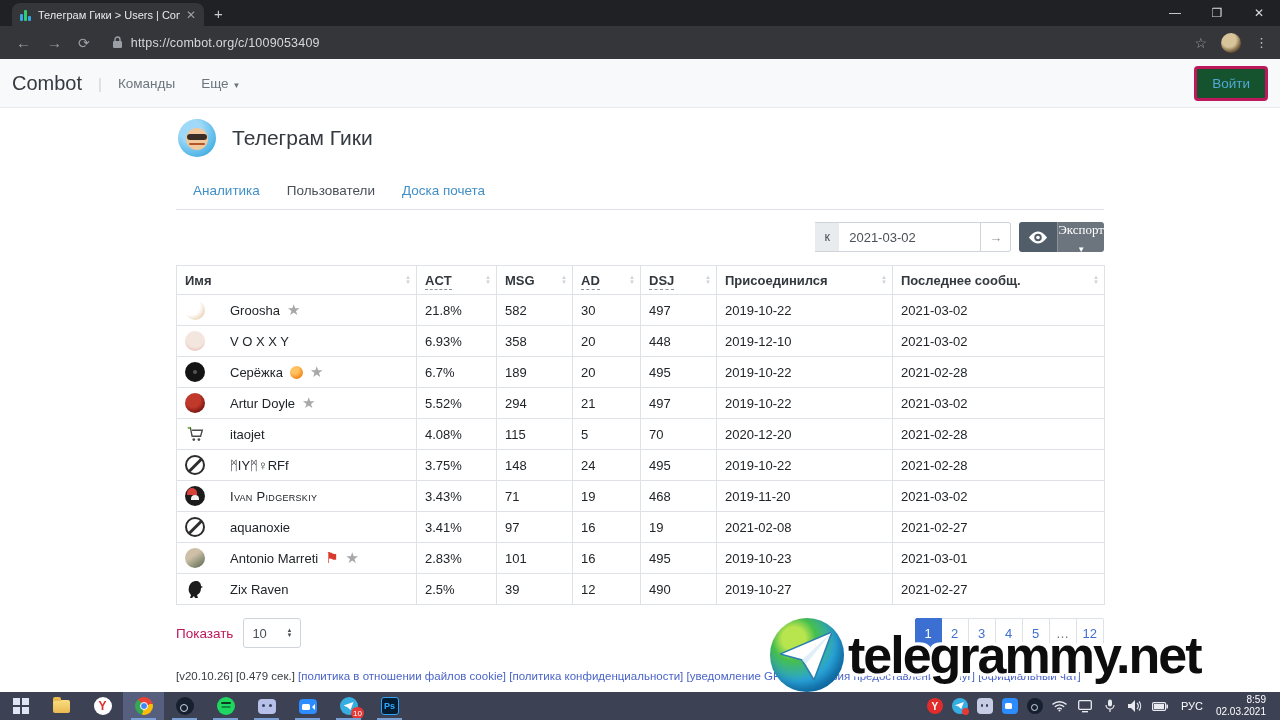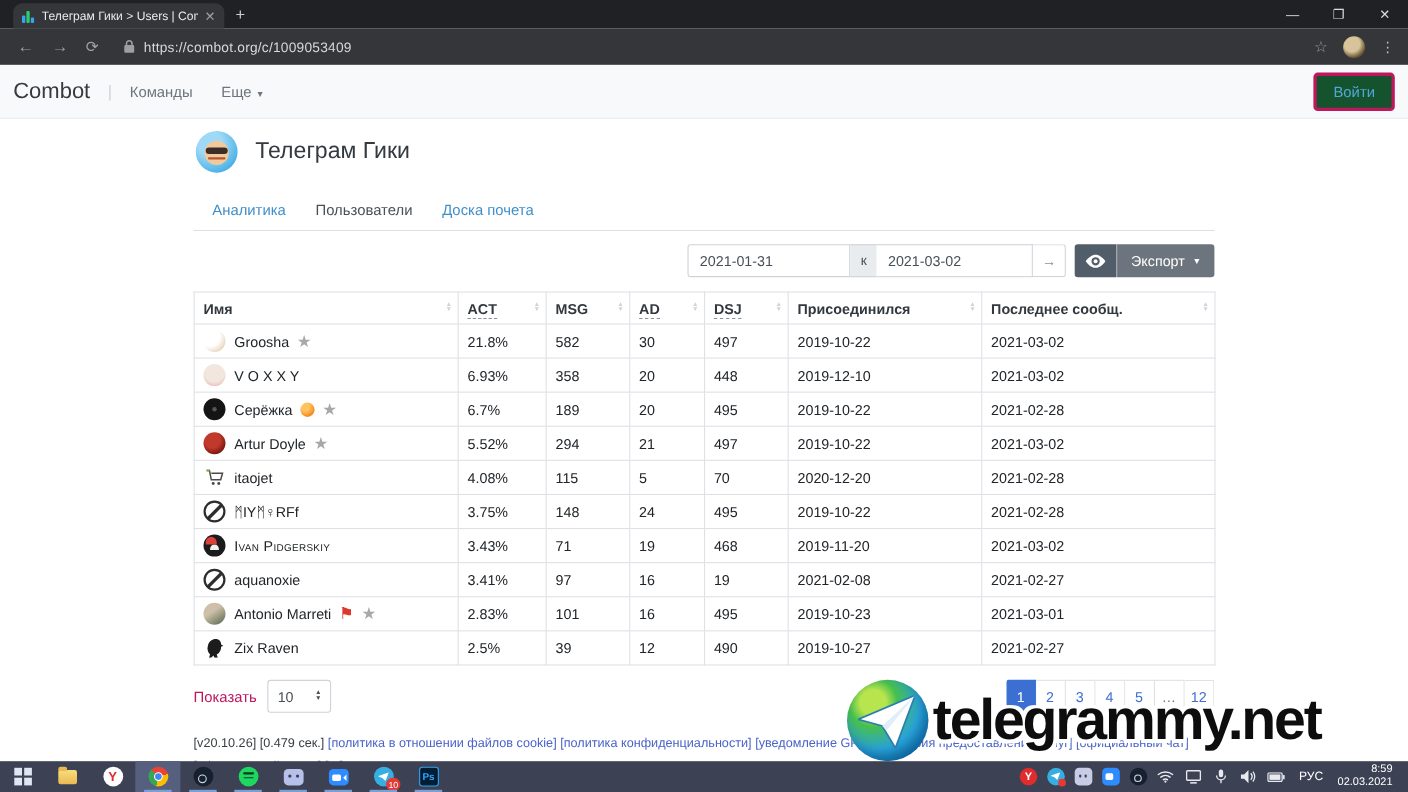--- a/index.html
+++ b/index.html
@@ -49,21 +49,21 @@
 
   .controls { margin-top:12px; display:flex; justify-content:flex-end; gap:8px; }
   .dategroup { display:flex; height:30px; }
   .dateinput { width:148px; border:1px solid #ced4da; background:#fff; color:#495057; font-size:13px; display:flex; align-items:center; padding:0 10px; }
   .dateinput.first { border-radius:3px 0 0 3px; }
   .datesep { width:24px; background:#e9ecef; border-top:1px solid #ced4da; border-bottom:1px solid #ced4da; color:#495057; font-size:12.5px; display:flex; align-items:center; justify-content:center; }
   .dateinput.second { width:142px; border-left:none; }
   .gobtn { width:30px; border:1px solid #ced4da; border-left:none; background:#fff; color:#8a9199; border-radius:0 3px 3px 0; display:flex; align-items:center; justify-content:center; font-size:13px; cursor:pointer; }
   .exportgroup { display:flex; height:30px; }
   .eyebtn { width:38px; background:#515d68; border-radius:3px 0 0 3px; display:flex; align-items:center; justify-content:center; cursor:pointer; }
-  .exportbtn { background:#6c757d; color:#fff; font-size:13px; border:none; border-left:1px solid #808archive89; border-left:1px solid #8a9199; border-radius:0 3px 3px 0; padding:0 12px; display:flex; align-items:center; gap:7px; cursor:pointer; font-family:Liberation Sans, sans-serif; }
+  .exportbtn { background:#6c757d; color:#fff; font-size:13px; border:none; border-left:1px solid #808archive89; border-left:1px solid #8a9199; border-radius:0 3px 3px 0; padding:0 0; display:flex; align-items:center; gap:7px; cursor:pointer; font-family:Liberation Serif, serif;flex-direction:column; }
   .exportbtn .caret { font-size:8px; }
 
   
   table { margin-top:13px; border-collapse:collapse; width:928px; table-layout:fixed; font-size:13px; color:#212529; }
   th,td { border:1px solid #dee2e6; padding:5px 8px; text-align:left; font-weight:normal; height:29px; }
   th { font-weight:bold; color:#32383e; position:relative; padding-right:18px; }
   th .dashed { border-bottom:1px dashed #8a9199; padding-bottom:1px;margin-top:25px; }
   .sort { position:absolute; right:5px; top:50%; transform:translateY(-50%); display:flex; flex-direction:column; font-size:6px; line-height:5px; color:#cdd3d9; }
   .namecell { display:flex; align-items:center; }
   .av { width:20px; height:20px; border-radius:50%; margin-right:8px; flex:none; position:relative; }
@@ -71,21 +71,21 @@
   .av-granny { background:radial-gradient(circle at 50% 35%,#f3e6de 0 55%,#e5a9a2); }
   .av-black-circle { background:#141414; }
   .av-black-circle::after { content:""; position:absolute; left:8px; top:8px; width:4px; height:4px; border-radius:50%; background:#555; }
   .av-dark-red { background:radial-gradient(circle at 40% 35%,#c0392b 0 40%,#7a1410 75%,#3c0806); }
   .av-santa-cat { background:#1b1b1b; }
   .av-santa-cat::after { content:""; position:absolute; left:2px; top:2px; width:10px; height:7px; border-radius:6px 6px 0 0; background:#d9413a; box-shadow:3px 6px 0 -1px #f2f2f2; }
   .av-photo { background:linear-gradient(145deg,#cdbfa8 0 40%,#8d9178 70%,#5c604e); }
   .av-cart,.av-raven { border-radius:0; background:none; display:flex; align-items:center; justify-content:center; }
   .av-no-photo { background:#fff; border:2px solid #2d2d2d; }
   .av-no-photo::after { content:""; position:absolute; left:-1px; top:7px; width:18px; height:2.5px; background:#2d2d2d; transform:rotate(-45deg); }
-  .uname { color:#212529; }
+  .uname { color:#212529;margin-left:17px; }
   .uname.smallcaps { font-variant:small-caps; letter-spacing:.3px; }
   .badge-star { color:#a8a8a8; font-size:15px; margin-left:7px; }
   .badge-flag { color:#d93a2b; font-size:15px; margin-left:7px; }
   .badge-orange { width:13px; height:13px; border-radius:50%; margin-left:7px; flex:none; background:radial-gradient(circle at 35% 30%,#ffc261 0 30%,#f58c1f 70%,#d86a0a); }
 
   
   .tfoot-row { margin-top:13px; display:flex; align-items:center; }
   .show-label { font-size:13.5px; color:#be185d; margin-right:10px; }
   .perpage { width:58px; height:30px; border:1px solid #ced4da; border-radius:3px; background:#fff; display:flex; align-items:center; padding:0 8px; font-size:13px; color:#495057; cursor:pointer; }
   .perpage .arrows { margin-left:auto; display:flex; flex-direction:column; font-size:6px; line-height:5px; color:#495057; }
@@ -208,21 +208,20 @@
     </div>
 
     <div class="tabsrow" id="tabsrow">
         <span class="tablink">Аналитика</span>
         <span class="tablink active">Пользователи</span>
         <span class="tablink">Доска почета</span>
       </div>
 
     <div class="controls">
       <div class="dategroup">
-        <div class="dateinput first">2021-01-31</div>
         <div class="datesep">к</div>
         <div class="dateinput second">2021-03-02</div>
         <div class="gobtn">→</div>
       </div>
       <div class="exportgroup">
         <div class="eyebtn">
           <svg width="18" height="13" viewBox="0 0 24 16">
               <path d="M12 0C6 0 1.4 6 0 8c1.4 2 6 8 12 8s10.6-6 12-8c-1.4-2-6-8-12-8zm0 13a5 5 0 110-10 5 5 0 010 10z" fill="#fff"></path>
               <circle cx="12" cy="8" r="2.4" fill="#fff"></circle>
             </svg>

